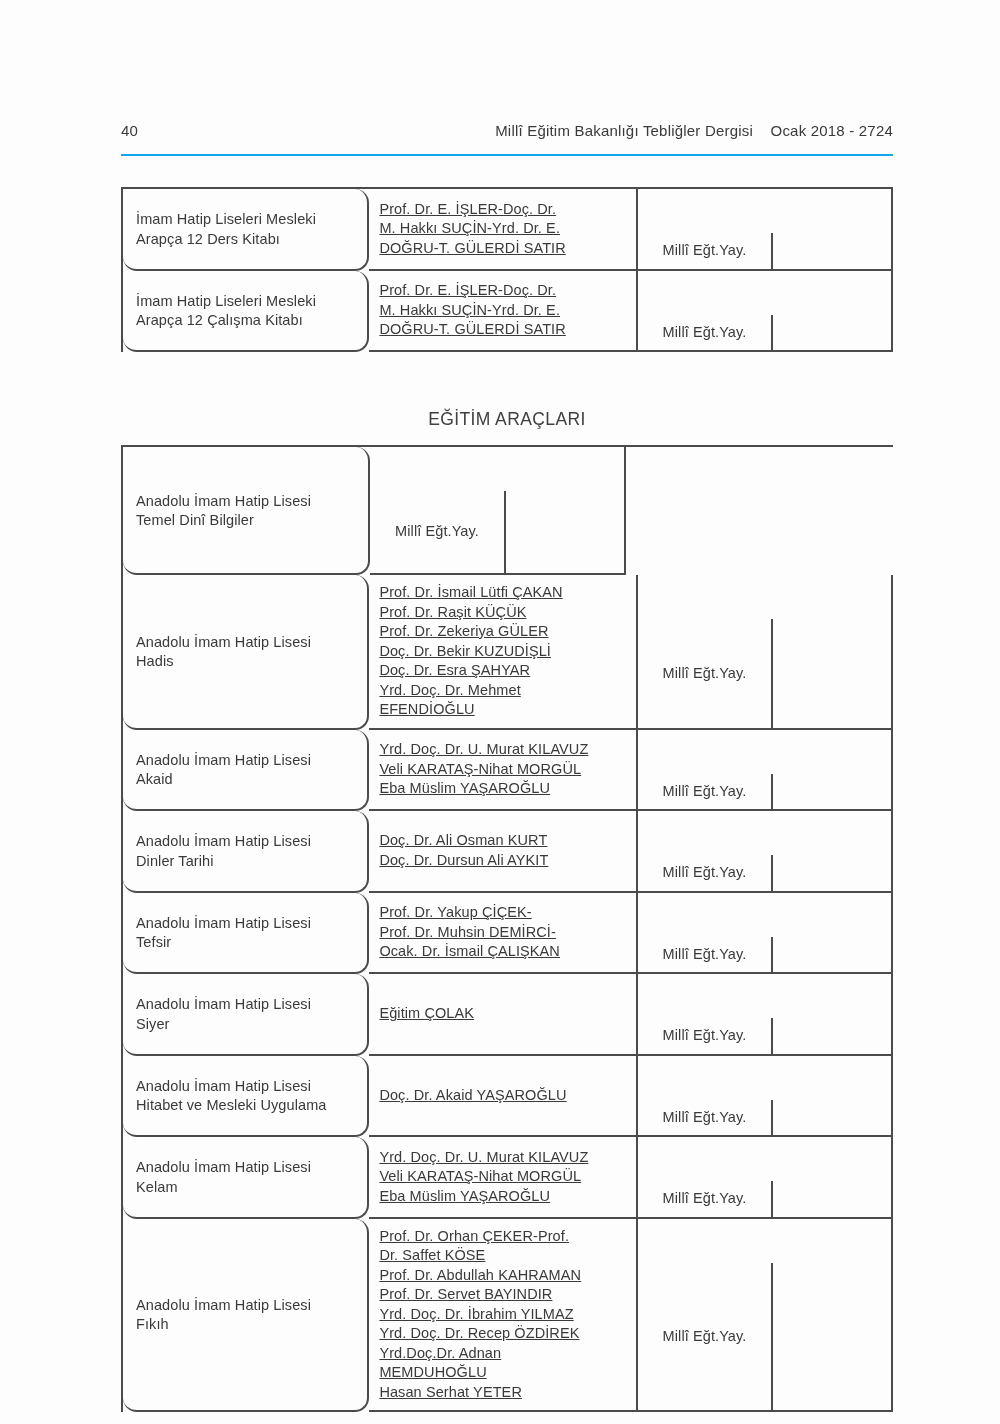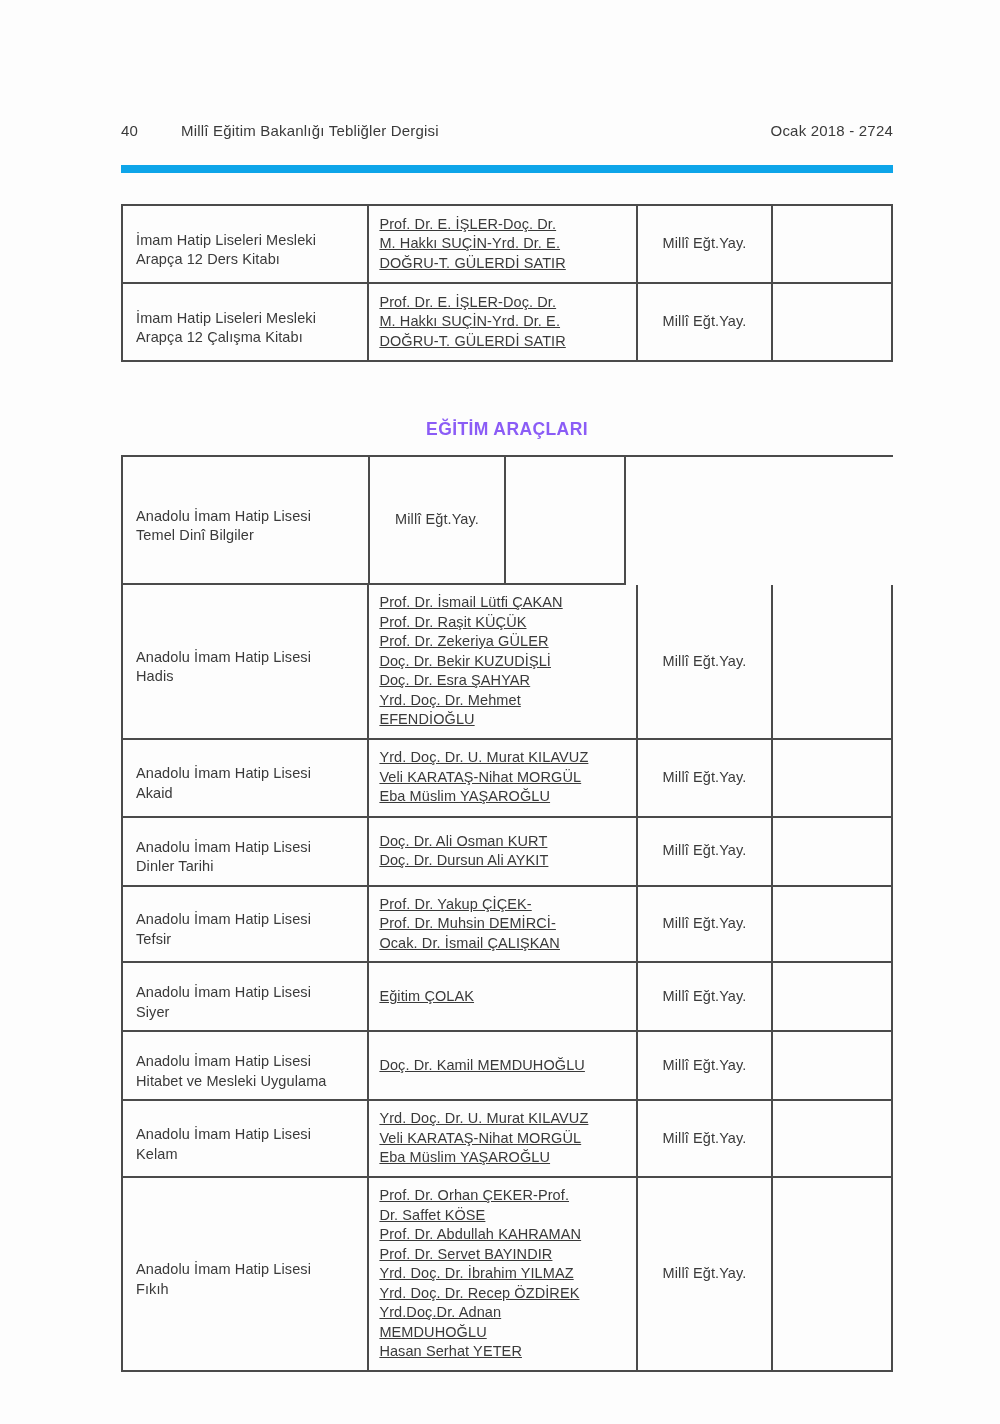--- a/index.html
+++ b/index.html
@@ -20,61 +20,61 @@
     width: 772px;
   }
   
   .pg-header {
     margin-top: 120px;
     display: flex;
     justify-content: space-between;
     align-items: flex-end;
     font-size: 15px;
     line-height: 21px;
-    padding-bottom: 24px;
-    border-bottom: 8px solid #0ea5e9;
+    padding-bottom: 13px;
+    border-bottom: 2px solid #0ea5e9;
     letter-spacing: 0.2px;
   }
   .pg-header .num   { min-width: 60px; text-align: left; }
   .pg-header .issue { min-width: 140px; text-align: right; }
-  .pg-header .ttl   { flex: 1; text-align: left; }
+  .pg-header .ttl   { flex: 1; text-align: right; }
   
   .tbl {
     border-top: 2px solid #4b4b4b;
     border-left: 2px solid #4b4b4b;
     width: 772px;
     box-sizing: border-box;
   }
   .trow { display: flex; align-items: stretch; }
   .cell {
     box-sizing: border-box;
     border-right: 2px solid #4b4b4b;
     border-bottom: 2px solid #4b4b4b;
     display: flex;
     align-items: center;
     font-size: 14.5px;
     line-height: 19.5px;
     white-space: pre-line;
     letter-spacing: 0.1px;
   }
-  .c-title     { width: 247px; padding: 20px 8px 8px 13px; }
+  .c-title     { width: 247px; padding: 10px 8px 8px 13px; border-radius: 14px; }
   .c-authors   { width: 269px; padding: 8px 6px 8px 10px; text-decoration: underline; }
-  .c-publisher { width: 136px; padding: 8px 4px; justify-content: center; text-align: center; }
+  .c-publisher { width: 136px; padding: 8px 4px; justify-content: center; text-align: center; margin-top: 44px; }
   .c-notes     { width: 120px; padding: 8px 4px; }
   .tbl-books { margin-top: 31px; }
   .tbl-materials { margin-top: 0; }
   
   .section-title {
     margin: 55px 0 14px 0;
     text-align: center;
     font-size: 17.5px;
     line-height: 24px;
-    font-weight: bold;
+    font-weight: normal;
     letter-spacing: 0.4px;
-    color: #8b5cf6;
+    color: #404040;
   }
 </style>
 </head>
 <body>
 
 <div class="page">
   <div class="content">
 
     <div class="pg-header">
       <div class="num">40</div>
@@ -154,21 +154,21 @@
       <div class="trow" style="min-height:56px;">
         <div class="cell c-title">Anadolu İmam Hatip Lisesi
 Siyer</div>
         <div class="cell c-authors">Eğitim ÇOLAK</div>
         <div class="cell c-publisher">Millî Eğt.Yay.</div>
         <div class="cell c-notes"></div>
       </div>
       <div class="trow" style="min-height:52px;">
         <div class="cell c-title">Anadolu İmam Hatip Lisesi
 Hitabet ve Mesleki Uygulama</div>
-        <div class="cell c-authors">Doç. Dr. Kamil MEMDUHOĞLU</div>
+        <div class="cell c-authors">Doç. Dr. Akaid YAŞAROĞLU</div>
         <div class="cell c-publisher">Millî Eğt.Yay.</div>
         <div class="cell c-notes"></div>
       </div>
       <div class="trow" style="min-height:77px;">
         <div class="cell c-title">Anadolu İmam Hatip Lisesi
 Kelam</div>
         <div class="cell c-authors">Yrd. Doç. Dr. U. Murat KILAVUZ
 Veli KARATAŞ-Nihat MORGÜL
 Eba Müslim YAŞAROĞLU</div>
         <div class="cell c-publisher">Millî Eğt.Yay.</div>

